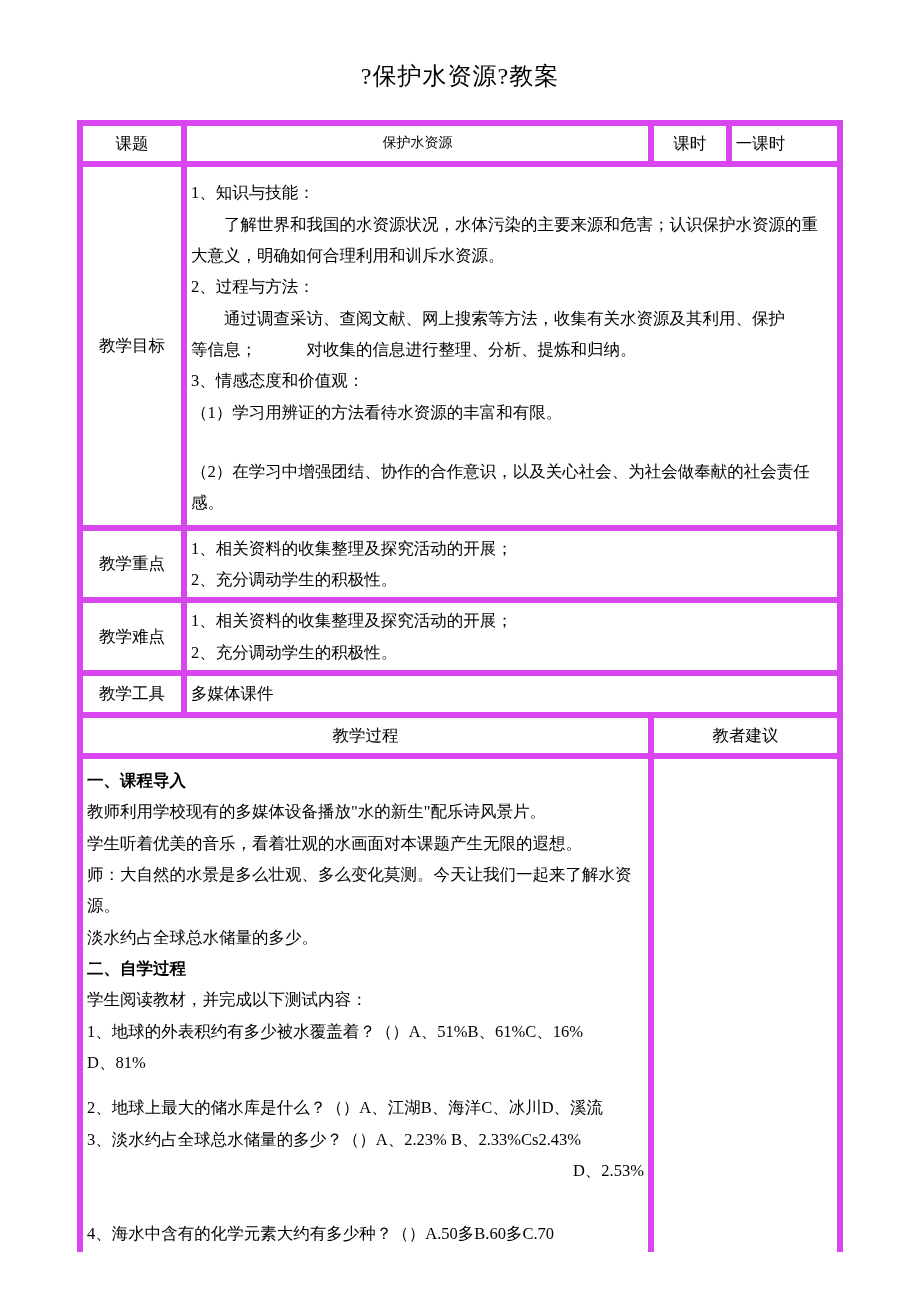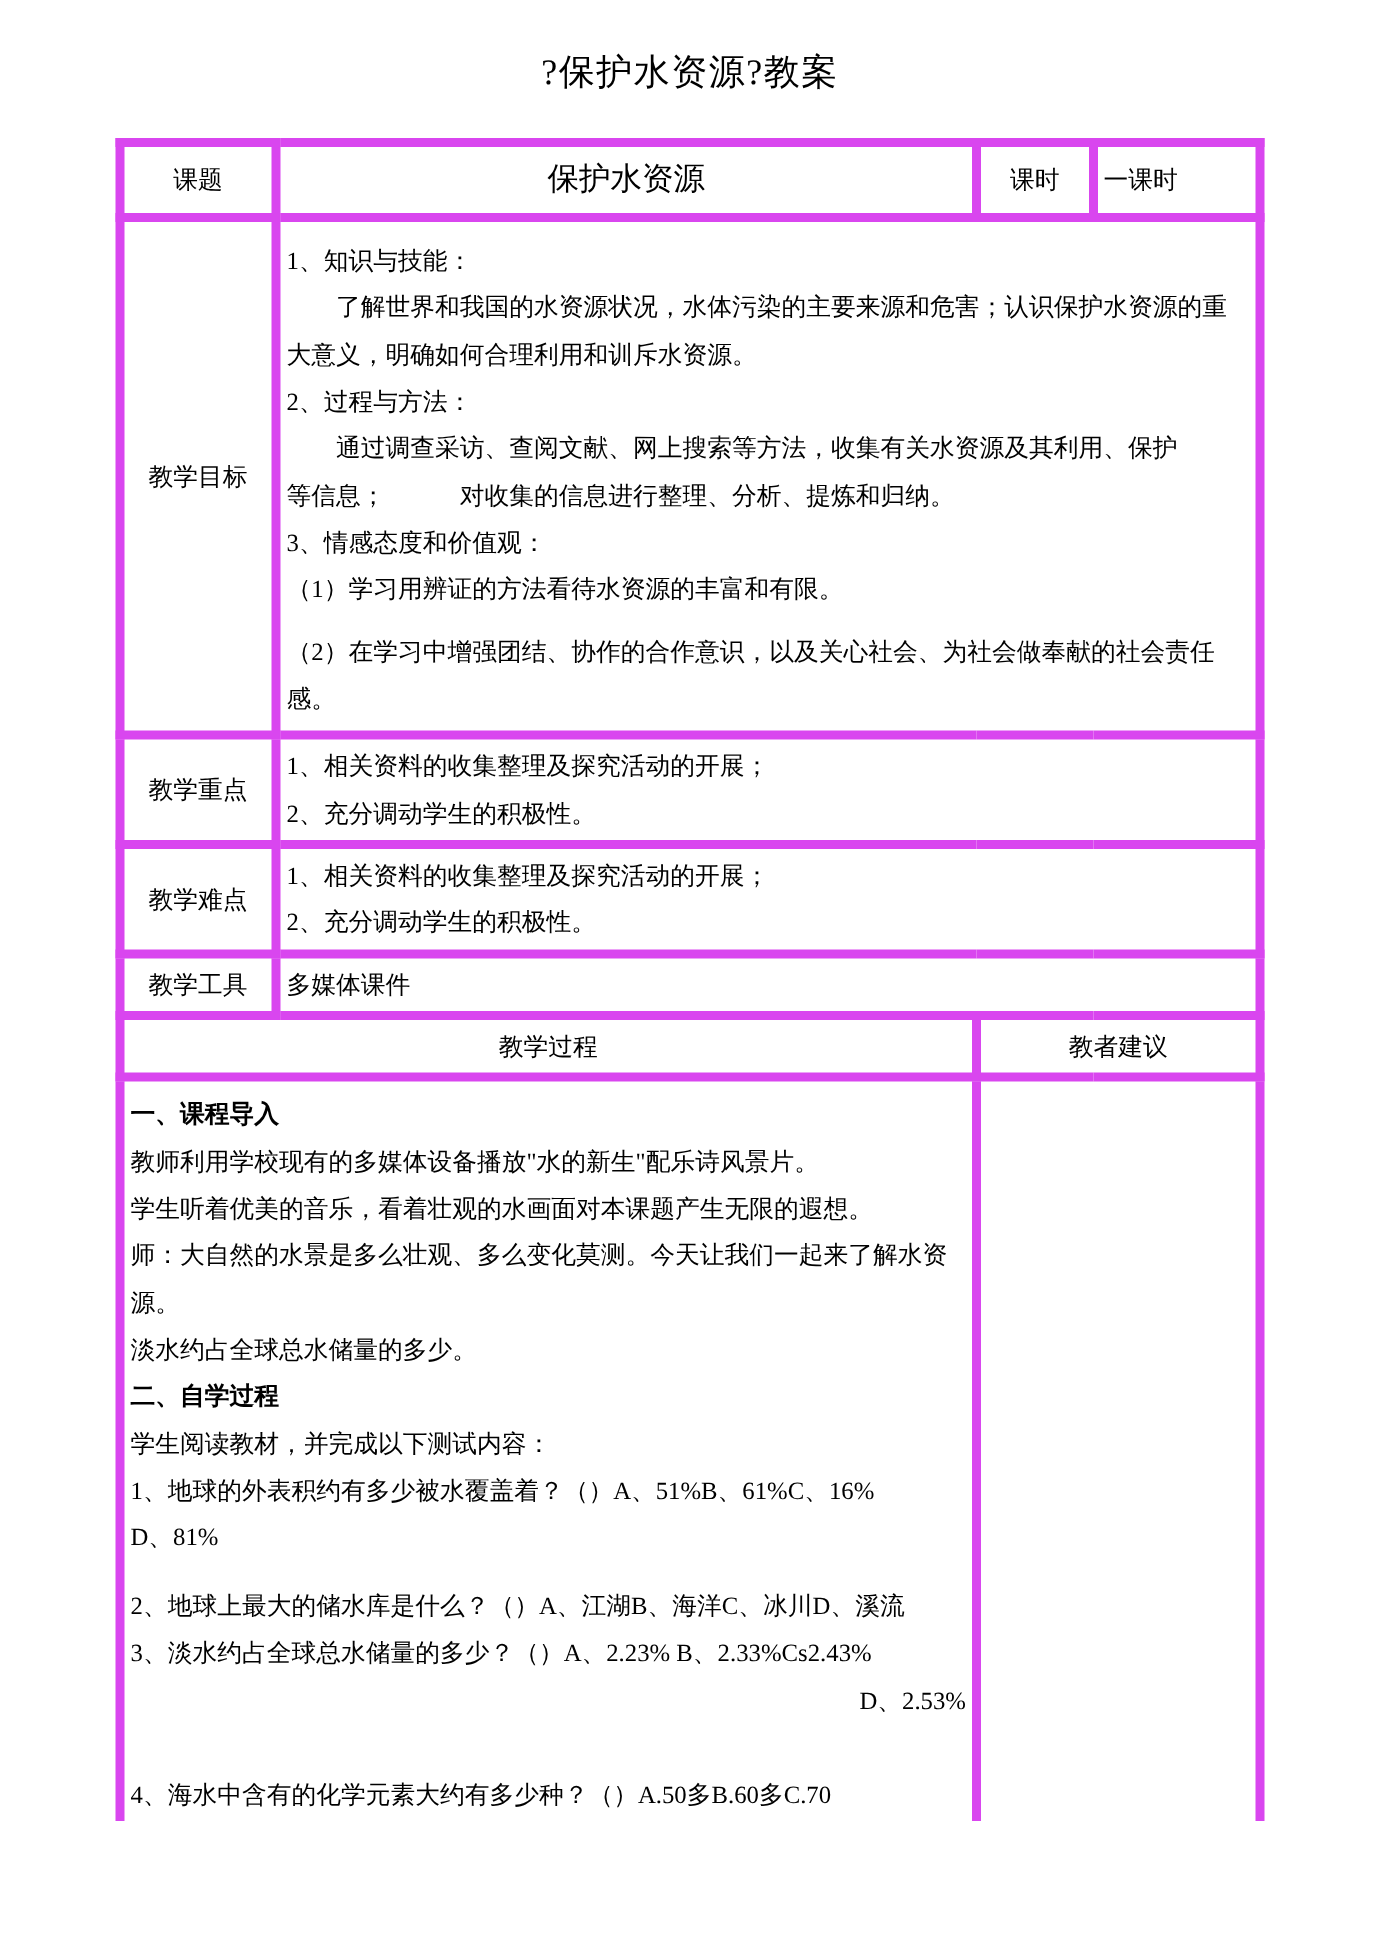--- a/index.html
+++ b/index.html
@@ -4,21 +4,21 @@
 <style>
   body {
     margin: 0;
     background: #fff;
     font-family: "SimSun", "宋体", serif;
     color: #000;
   }
   .page {
     width: 876px;
     margin: 0 auto;
-    padding: 32px 55px 40px 55px;
+    padding: 60px 55px 40px 55px;
     box-sizing: border-box;
   }
   .title {
     text-align: center;
     font-size: 24px;
     font-weight: normal;
     margin-bottom: 28px;
     letter-spacing: 1px;
   }
   table {
@@ -30,21 +30,21 @@
   td {
     border: 6px solid #d946ef;
     padding: 2px 4px;
     vertical-align: top;
   }
   .center { text-align: center; vertical-align: middle; }
   .label-col { width: 90px; }
   .period-label { width: 55px; }
   .period-val { width: 85px; }
   .suggest-col { width: 175px; }
-  .big { font-size: 21px; }
+  .big { font-size: 14px; }
   .indent { text-indent: 2em; }
   .bold { font-weight: bold; }
   p { margin: 0; }
 </style>
 </head>
 <body>
 
 <div class="page">
   <div class="title">?保护水资源?教案</div>
 
@@ -61,21 +61,21 @@
       <td class="center">教学目标</td>
       <td colspan="3" style="padding:10px 4px 6px 4px;">
         <p>1、知识与技能：</p>
         <p class="indent">了解世界和我国的水资源状况，水体污染的主要来源和危害；认识保护水资源的重大意义，明确如何合理利用和训斥水资源。</p>
         <p>2、过程与方法：</p>
         <p class="indent">通过调查采访、查阅文献、网上搜索等方法，收集有关水资源及其利用、保护</p>
         <p>
           <span>等信息；</span><span style="display:inline-block;width:3em;"></span><span>对收集的信息进行整理、分析、提炼和归纳。</span>
         </p>
         <p>3、情感态度和价值观：</p>
-        <p style="margin-bottom:10px;">（1）学习用辨证的方法看待水资源的丰富和有限。</p>
+        <p style="margin-bottom:28px;">（1）学习用辨证的方法看待水资源的丰富和有限。</p>
         <p>（2）在学习中增强团结、协作的合作意识，以及关心社会、为社会做奉献的社会责任感。</p>
       </td>
     </tr>
 
     <tr>
       <td class="center">教学重点</td>
       <td colspan="3">
         <p>1、相关资料的收集整理及探究活动的开展；</p>
         <p>2、充分调动学生的积极性。</p>
       </td>

